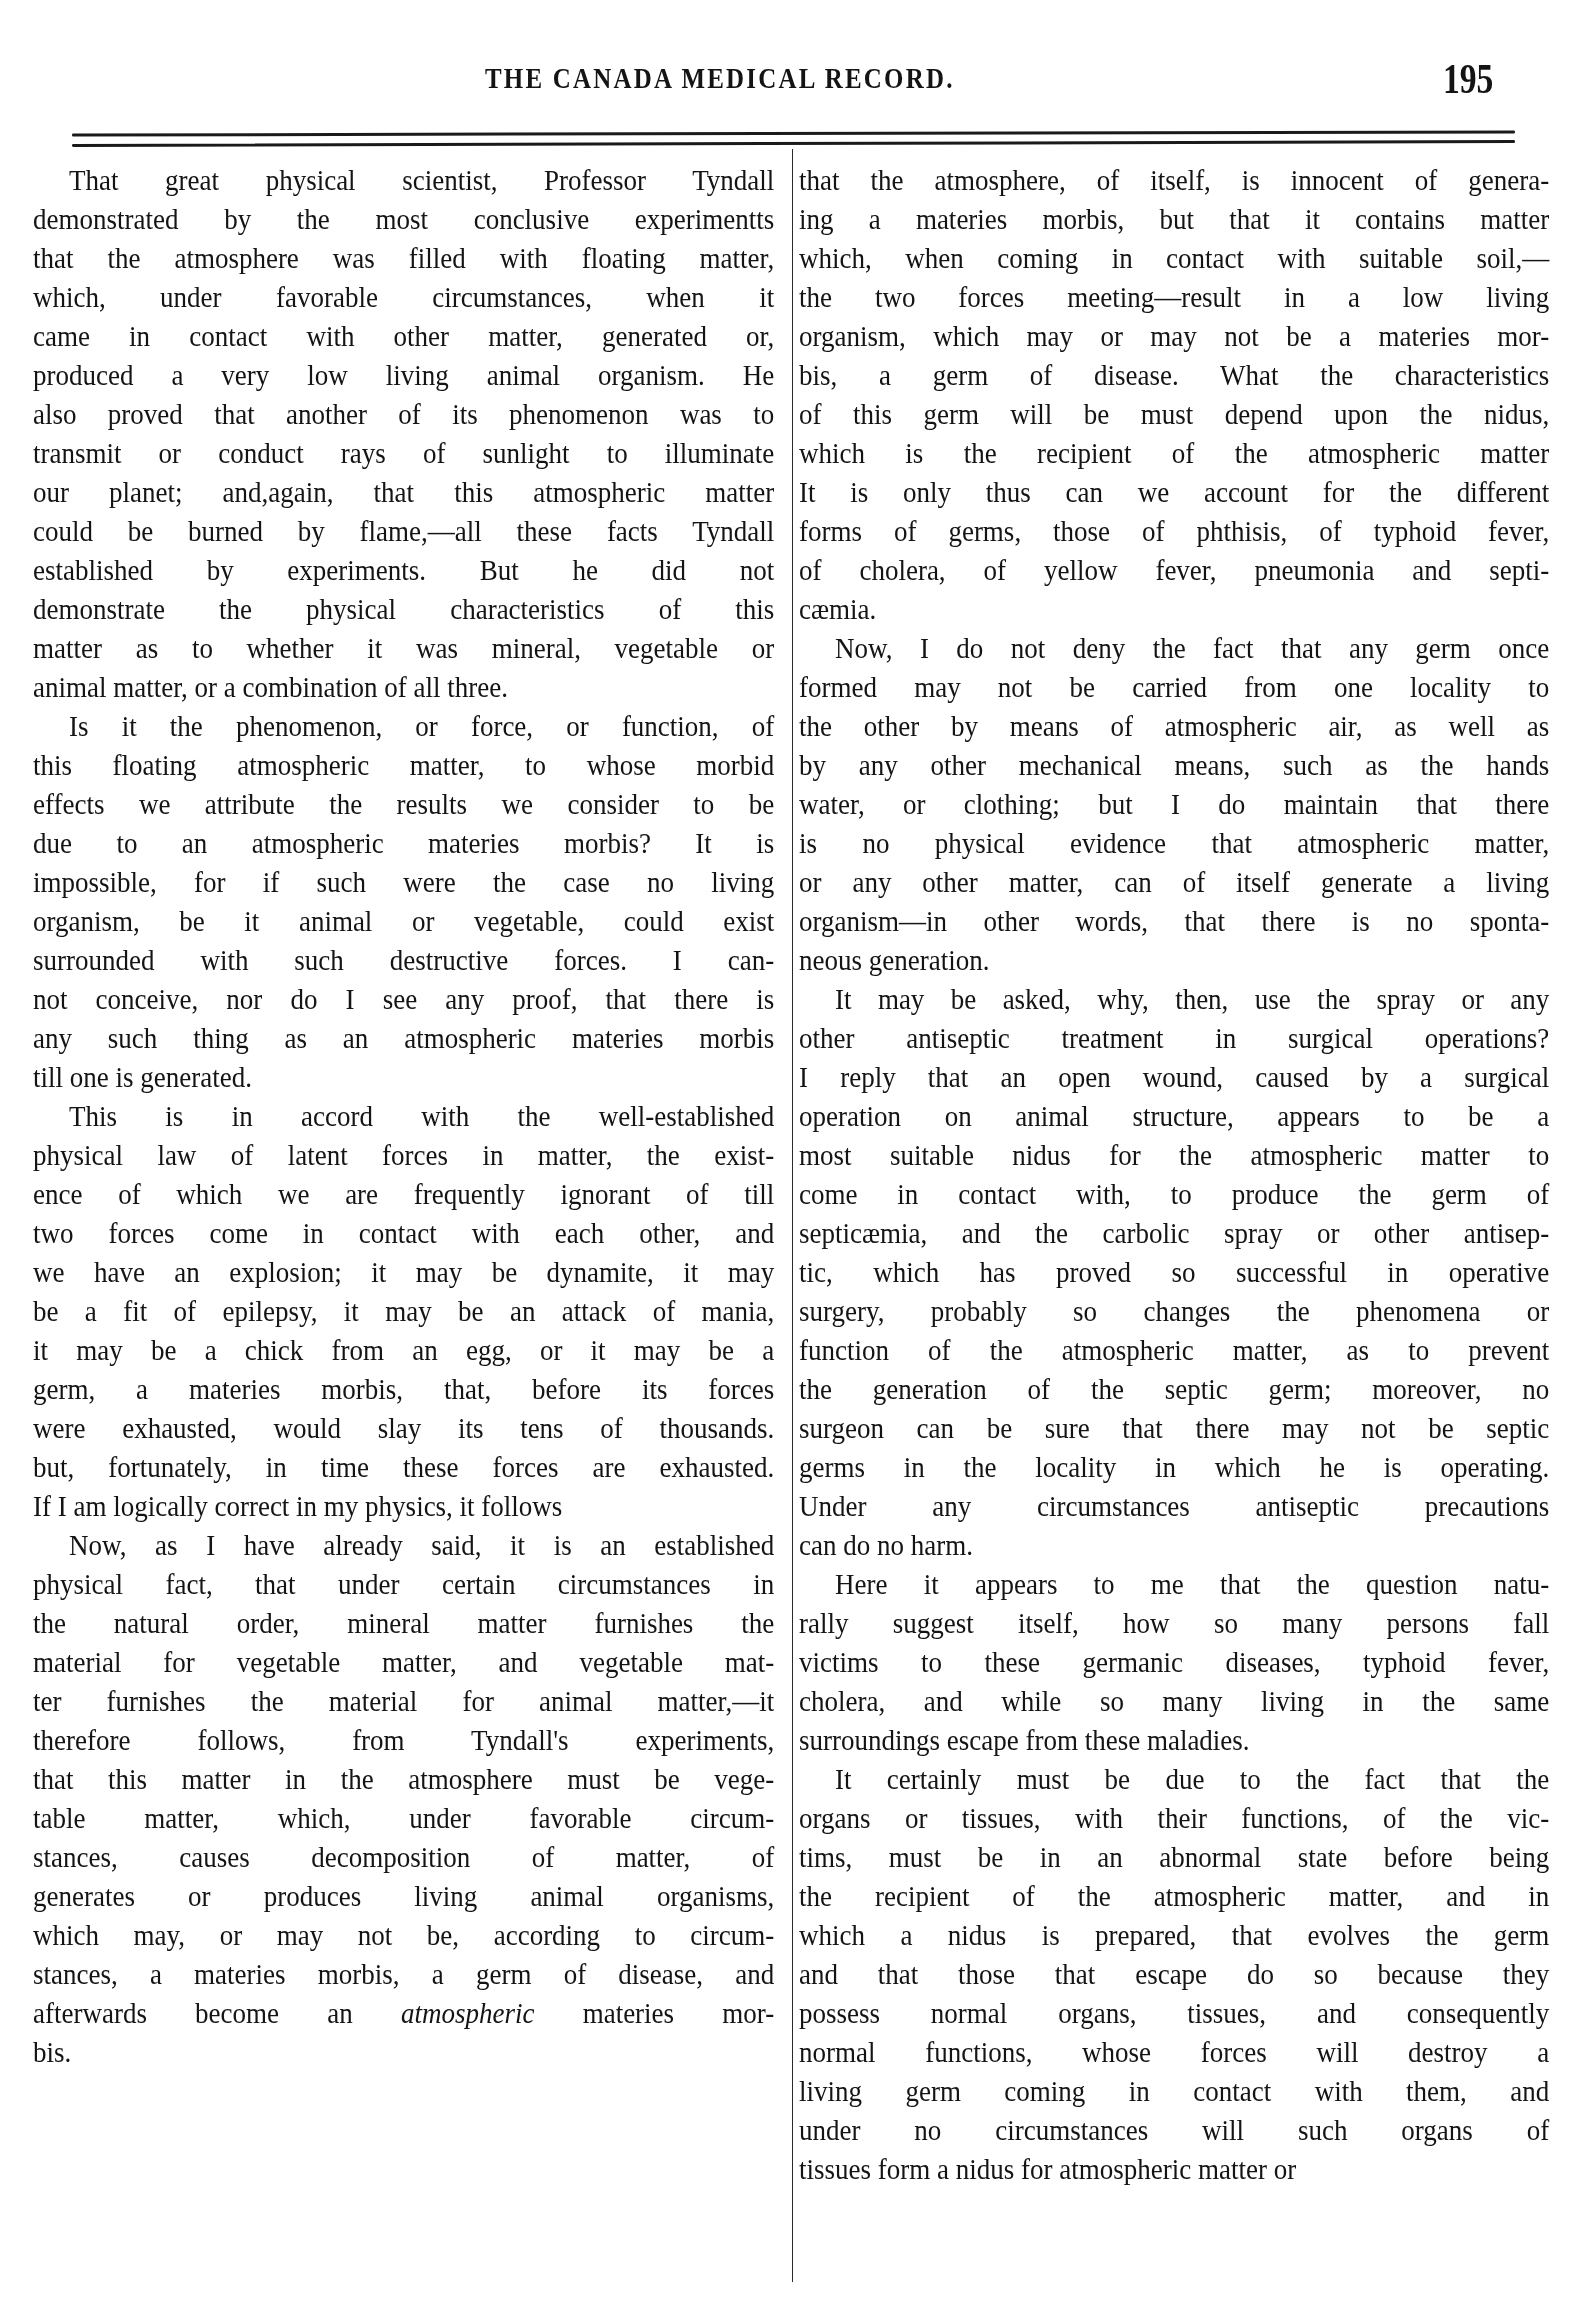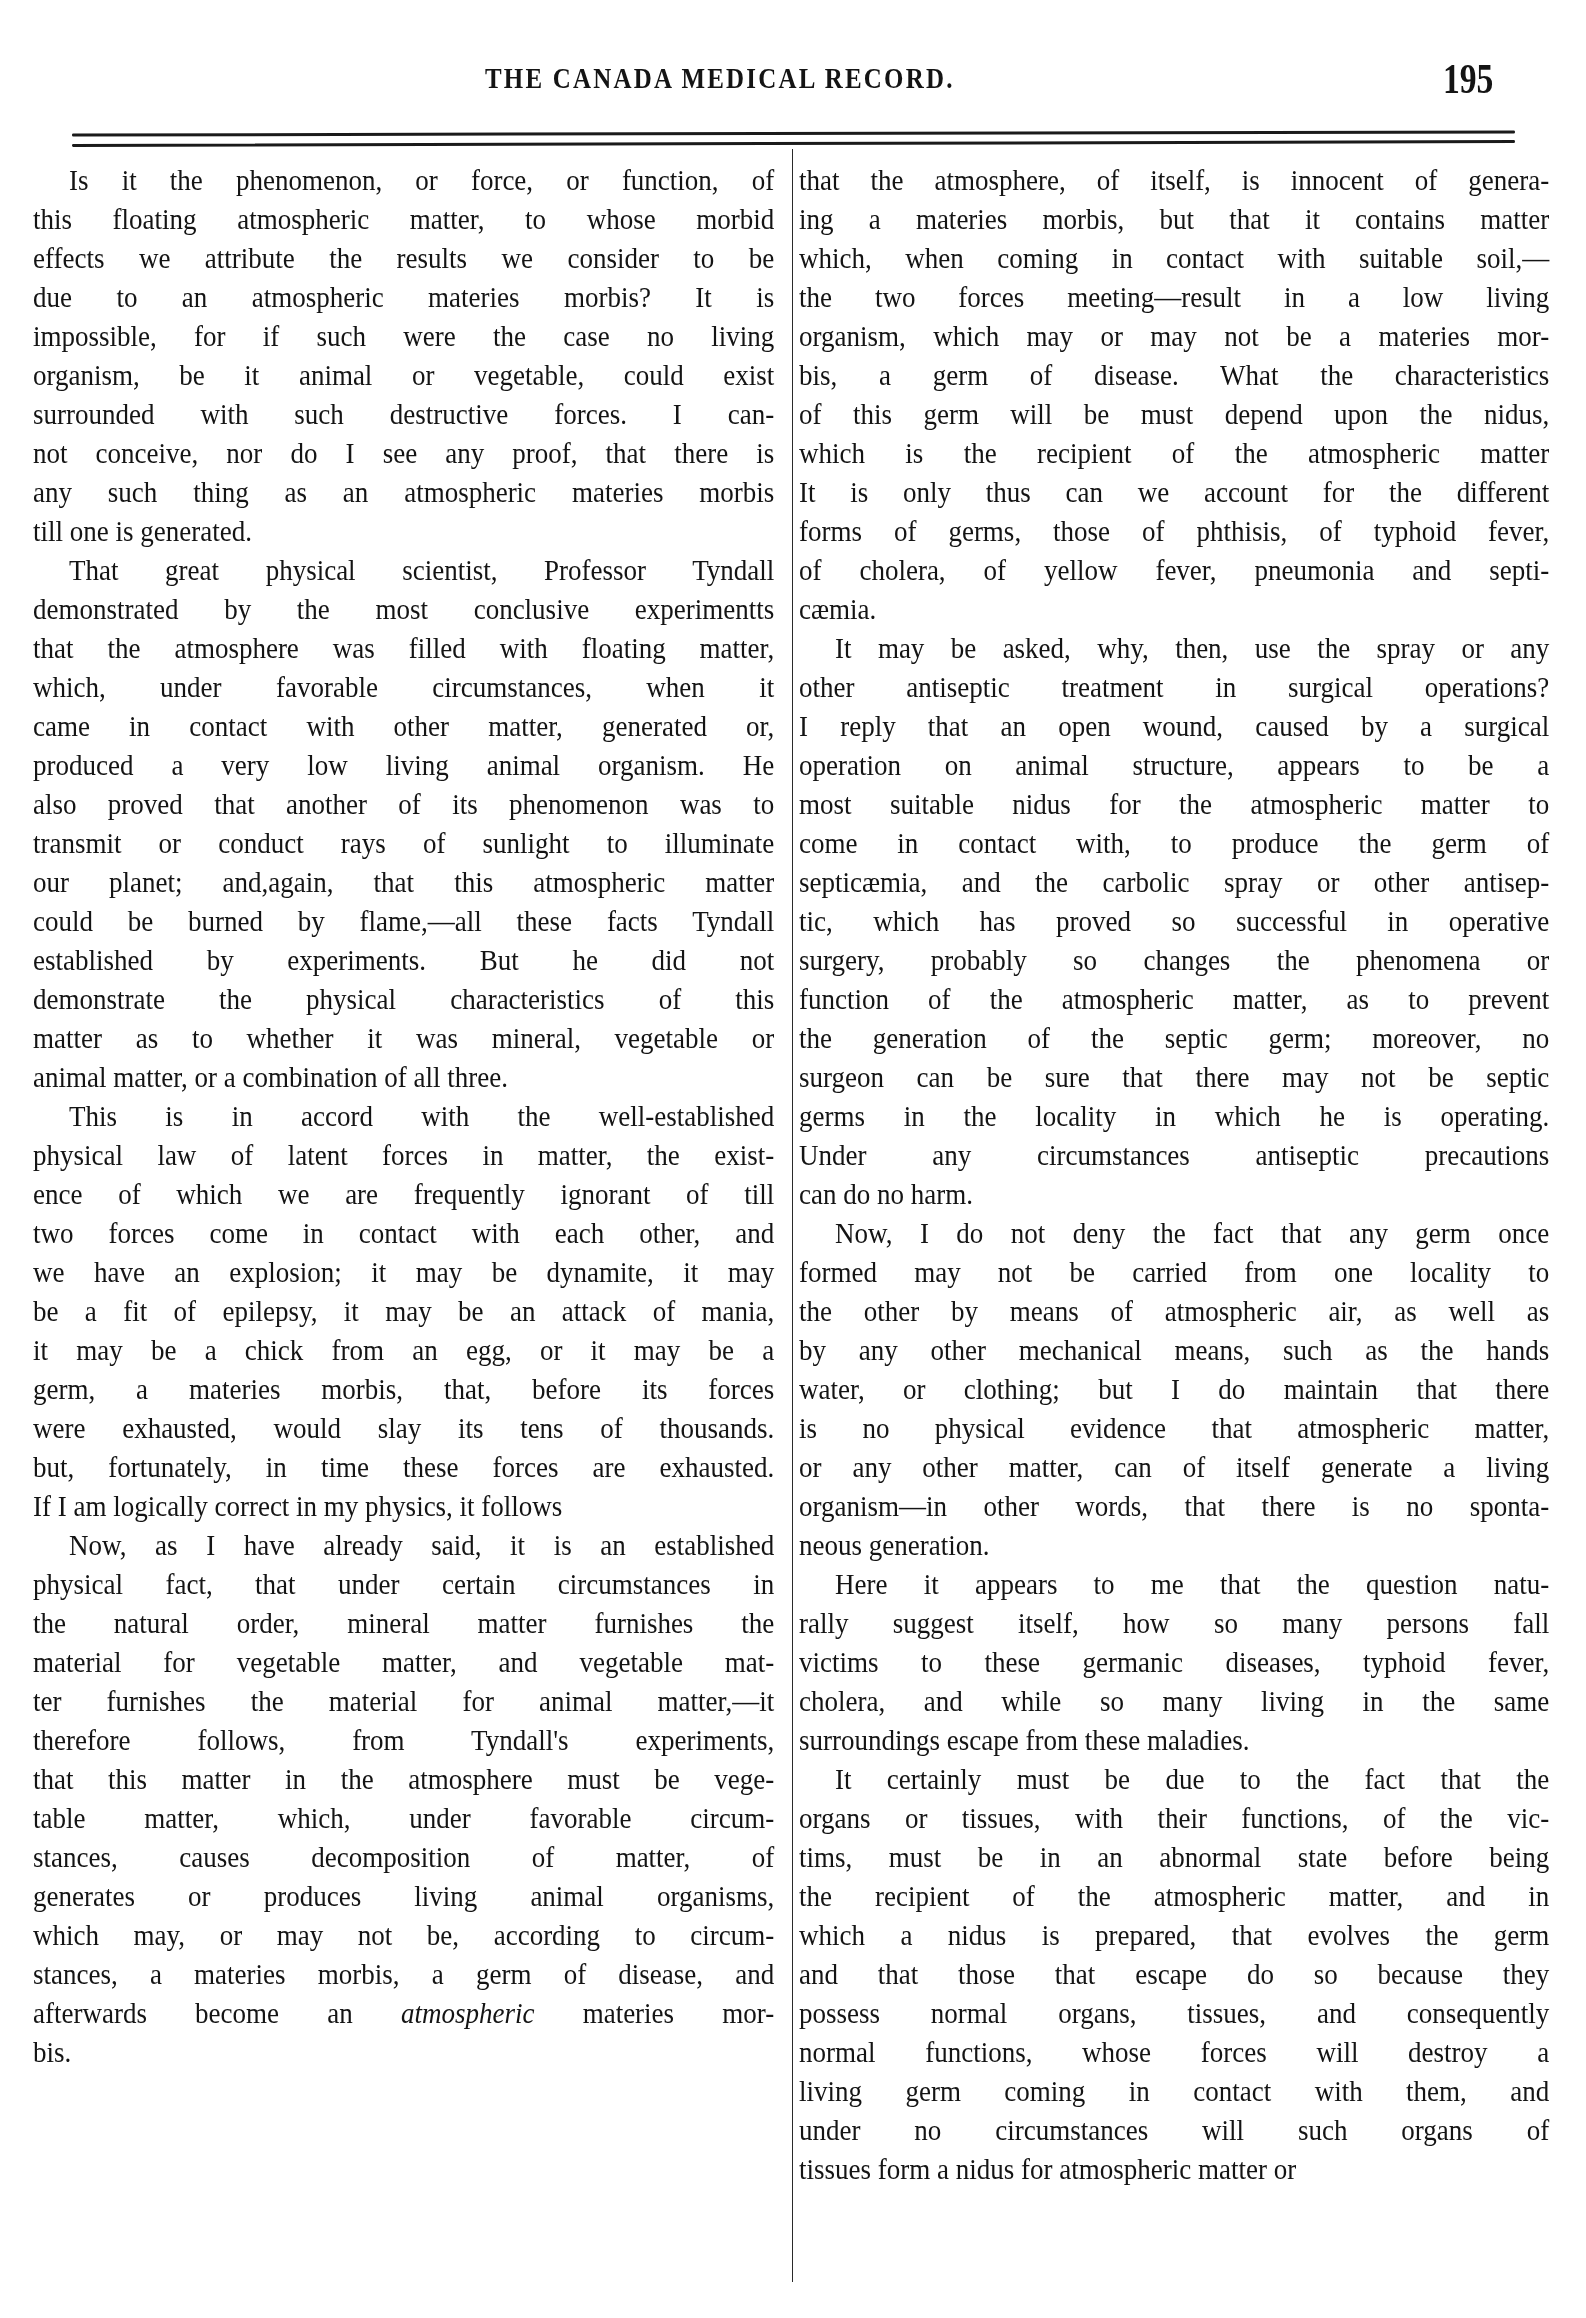--- a/index.html
+++ b/index.html
@@ -96,49 +96,49 @@
 <div class="page">
   <div class="running-head">
     <span class="journal-title">THE CANADA MEDICAL RECORD.</span>
     <span class="page-number">195</span>
   </div>
   <div class="rule r1"></div>
   <div class="rule r2"></div>
   <div class="col-divider"></div>
 
   <div class="column left" id="col-left">
-      <div>
-        <span class="line indent">Is it the phenomenon, or force, or function, of</span>
-        <span class="line">this floating atmospheric matter, to whose morbid</span>
-        <span class="line">effects we attribute the results we consider to be</span>
-        <span class="line">due to an atmospheric materies morbis? It is</span>
-        <span class="line">impossible, for if such were the case no living</span>
-        <span class="line">organism, be it animal or vegetable, could exist</span>
-        <span class="line">surrounded with such destructive forces. I can-</span>
-        <span class="line">not conceive, nor do I see any proof, that there is</span>
-        <span class="line">any such thing as an atmospheric materies morbis</span>
-        <span class="line last">till one is generated.</span>
-      </div>
       <div>
         <span class="line indent">That great physical scientist, Professor Tyndall</span>
         <span class="line">demonstrated by the most conclusive experimentts</span>
         <span class="line">that the atmosphere was filled with floating matter,</span>
         <span class="line">which, under favorable circumstances, when it</span>
         <span class="line">came in contact with other matter, generated or,</span>
         <span class="line">produced a very low living animal organism. He</span>
         <span class="line">also proved that another of its phenomenon was to</span>
         <span class="line">transmit or conduct rays of sunlight to illuminate</span>
         <span class="line">our planet; and,again, that this atmospheric matter</span>
         <span class="line">could be burned by flame,—all these facts Tyndall</span>
         <span class="line">established by experiments. But he did not</span>
         <span class="line">demonstrate the physical characteristics of this</span>
         <span class="line">matter as to whether it was mineral, vegetable or</span>
         <span class="line last">animal matter, or a combination of all three.</span>
       </div>
       <div>
+        <span class="line indent">Is it the phenomenon, or force, or function, of</span>
+        <span class="line">this floating atmospheric matter, to whose morbid</span>
+        <span class="line">effects we attribute the results we consider to be</span>
+        <span class="line">due to an atmospheric materies morbis? It is</span>
+        <span class="line">impossible, for if such were the case no living</span>
+        <span class="line">organism, be it animal or vegetable, could exist</span>
+        <span class="line">surrounded with such destructive forces. I can-</span>
+        <span class="line">not conceive, nor do I see any proof, that there is</span>
+        <span class="line">any such thing as an atmospheric materies morbis</span>
+        <span class="line last">till one is generated.</span>
+      </div>
+      <div>
         <span class="line indent">This is in accord with the well-established</span>
         <span class="line">physical law of latent forces in matter, the exist-</span>
         <span class="line">ence of which we are frequently ignorant of till</span>
         <span class="line">two forces come in contact with each other, and</span>
         <span class="line">we have an explosion; it may be dynamite, it may</span>
         <span class="line">be a fit of epilepsy, it may be an attack of mania,</span>
         <span class="line">it may be a chick from an egg, or it may be a</span>
         <span class="line">germ, a materies morbis, that, before its forces</span>
         <span class="line">were exhausted, would slay its tens of thousands.</span>
         <span class="line">but, fortunately, in time these forces are exhausted.</span>
@@ -168,50 +168,50 @@
         <span class="line">which, when coming in contact with suitable soil,—</span>
         <span class="line">the two forces meeting—result in a low living</span>
         <span class="line">organism, which may or may not be a materies mor-</span>
         <span class="line">bis, a germ of disease. What the characteristics</span>
         <span class="line">of this germ will be must depend upon the nidus,</span>
         <span class="line">which is the recipient of the atmospheric matter</span>
         <span class="line">It is only thus can we account for the different</span>
         <span class="line">forms of germs, those of phthisis, of typhoid fever,</span>
         <span class="line">of cholera, of yellow fever, pneumonia and septi-</span>
         <span class="line last">cæmia.</span>
+      </div>
+      <div>
+        <span class="line indent">Now, I do not deny the fact that any germ once</span>
+        <span class="line">formed may not be carried from one locality to</span>
+        <span class="line">the other by means of atmospheric air, as well as</span>
+        <span class="line">by any other mechanical means, such as the hands</span>
+        <span class="line">water, or clothing; but I do maintain that there</span>
+        <span class="line">is no physical evidence that atmospheric matter,</span>
+        <span class="line">or any other matter, can of itself generate a living</span>
+        <span class="line">organism—in other words, that there is no sponta-</span>
+        <span class="line last">neous generation.</span>
       </div>
       <div>
         <span class="line indent">It may be asked, why, then, use the spray or any</span>
         <span class="line">other antiseptic treatment in surgical operations?</span>
         <span class="line">I reply that an open wound, caused by a surgical</span>
         <span class="line">operation on animal structure, appears to be a</span>
         <span class="line">most suitable nidus for the atmospheric matter to</span>
         <span class="line">come in contact with, to produce the germ of</span>
         <span class="line">septicæmia, and the carbolic spray or other antisep-</span>
         <span class="line">tic, which has proved so successful in operative</span>
         <span class="line">surgery, probably so changes the phenomena or</span>
         <span class="line">function of the atmospheric matter, as to prevent</span>
         <span class="line">the generation of the septic germ; moreover, no</span>
         <span class="line">surgeon can be sure that there may not be septic</span>
         <span class="line">germs in the locality in which he is operating.</span>
         <span class="line">Under any circumstances antiseptic precautions</span>
         <span class="line last">can do no harm.</span>
       </div>
       <div>
-        <span class="line indent">Now, I do not deny the fact that any germ once</span>
-        <span class="line">formed may not be carried from one locality to</span>
-        <span class="line">the other by means of atmospheric air, as well as</span>
-        <span class="line">by any other mechanical means, such as the hands</span>
-        <span class="line">water, or clothing; but I do maintain that there</span>
-        <span class="line">is no physical evidence that atmospheric matter,</span>
-        <span class="line">or any other matter, can of itself generate a living</span>
-        <span class="line">organism—in other words, that there is no sponta-</span>
-        <span class="line last">neous generation.</span>
-      </div>
-      <div>
         <span class="line indent">Here it appears to me that the question natu-</span>
         <span class="line">rally suggest itself, how so many persons fall</span>
         <span class="line">victims to these germanic diseases, typhoid fever,</span>
         <span class="line">cholera, and while so many living in the same</span>
         <span class="line last">surroundings escape from these maladies.</span>
       </div>
       <div>
         <span class="line indent">It certainly must be due to the fact that the</span>
         <span class="line">organs or tissues, with their functions, of the vic-</span>
         <span class="line">tims, must be in an abnormal state before being</span>

